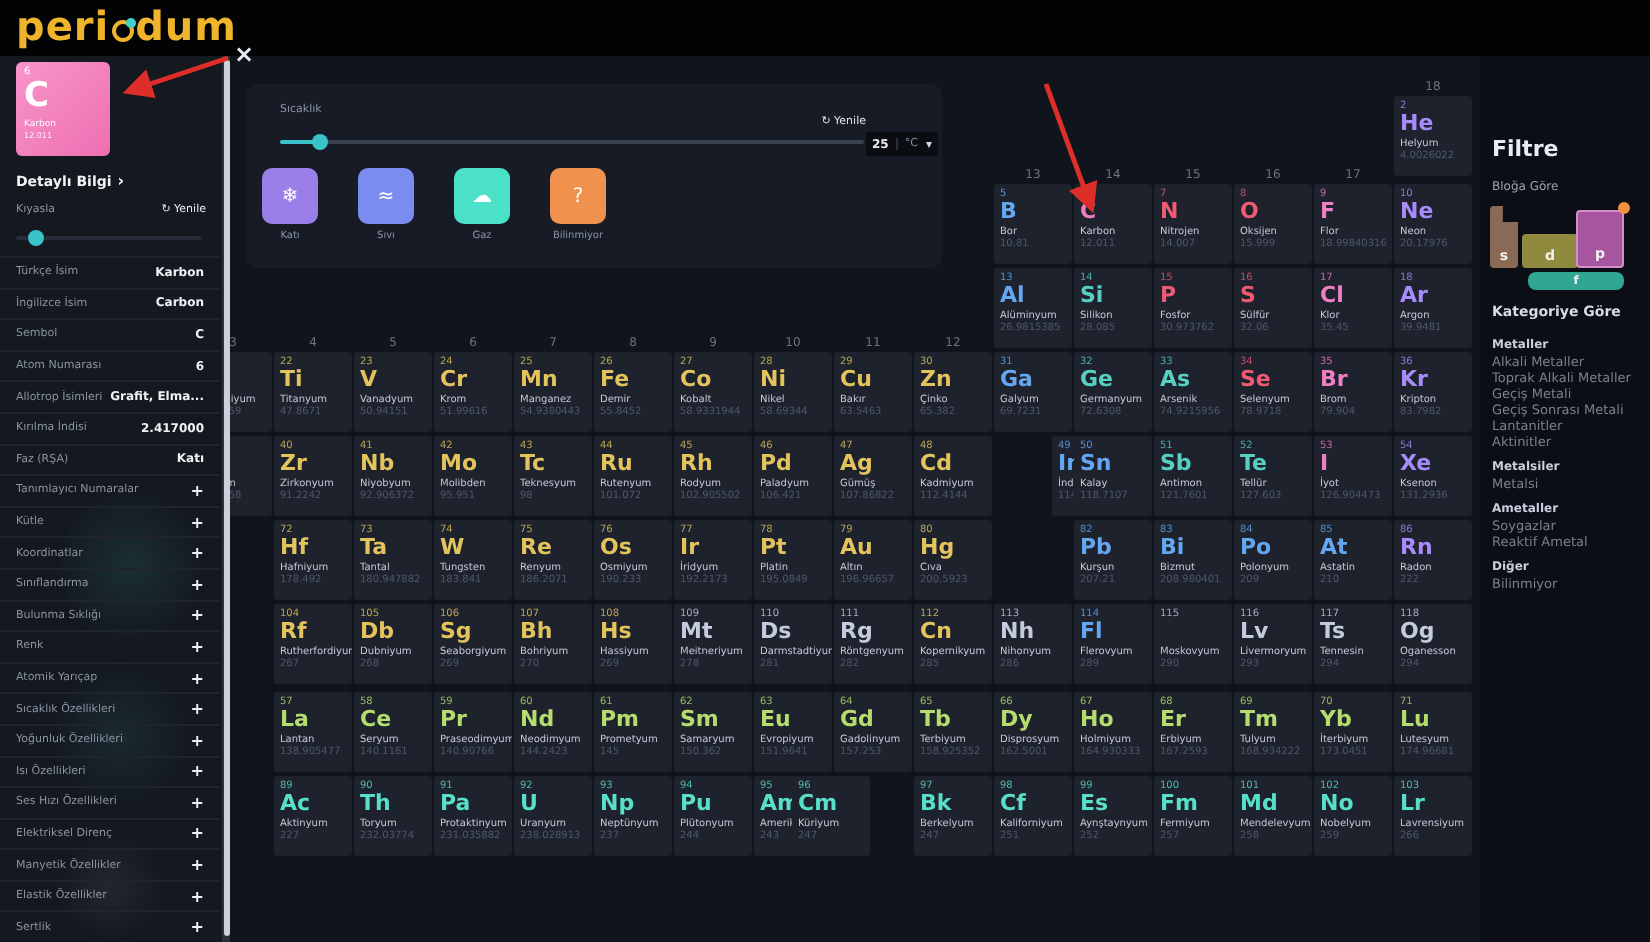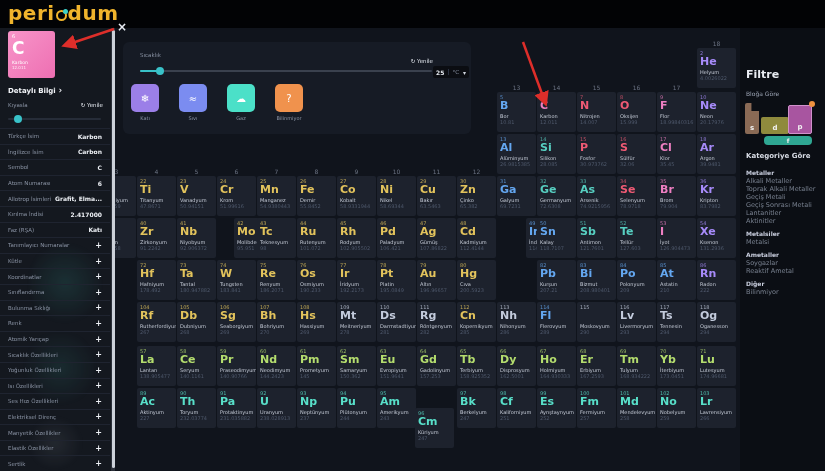--- a/index.html
+++ b/index.html
@@ -272,21 +272,21 @@
         <span class="sym" style="color: rgb(226, 195, 92);">Zr</span>
         <span class="nm">Zirkonyum</span>
         <span class="ms">91.2242</span>
       </div>
       <div class="cell" style="left: 177px; top: 218px;">
         <span class="num" style="color: rgb(226, 195, 92);">41</span>
         <span class="sym" style="color: rgb(226, 195, 92);">Nb</span>
         <span class="nm">Niyobyum</span>
         <span class="ms">92.906372</span>
       </div>
-      <div class="cell" style="left: 234px; top: 218px;">
+      <div class="cell" style="left: 217px; top: 218px;">
         <span class="num" style="color: rgb(226, 195, 92);">42</span>
         <span class="sym" style="color: rgb(226, 195, 92);">Mo</span>
         <span class="nm">Molibden</span>
         <span class="ms">95.951</span>
       </div>
       <div class="cell" style="left: 257px; top: 218px;">
         <span class="num" style="color: rgb(226, 195, 92);">43</span>
         <span class="sym" style="color: rgb(226, 195, 92);">Tc</span>
         <span class="nm">Teknesyum</span>
         <span class="ms">98</span>
@@ -656,21 +656,21 @@
         <span class="sym" style="color: rgb(88, 223, 201);">Pu</span>
         <span class="nm">Plütonyum</span>
         <span class="ms">244</span>
       </div>
       <div class="cell" style="left: 377px; top: 388px;">
         <span class="num" style="color: rgb(88, 223, 201);">95</span>
         <span class="sym" style="color: rgb(88, 223, 201);">Am</span>
         <span class="nm">Amerikyum</span>
         <span class="ms">243</span>
       </div>
-      <div class="cell" style="left: 415px; top: 388px; margin-top: 20px;">
+      <div class="cell" style="left: 396px; top: 388px;">
         <span class="num" style="color: rgb(88, 223, 201);">96</span>
         <span class="sym" style="color: rgb(88, 223, 201);">Cm</span>
         <span class="nm">Küriyum</span>
         <span class="ms">247</span>
       </div>
       <div class="cell" style="left: 457px; top: 388px;">
         <span class="num" style="color: rgb(88, 223, 201);">97</span>
         <span class="sym" style="color: rgb(88, 223, 201);">Bk</span>
         <span class="nm">Berkelyum</span>
         <span class="ms">247</span>

